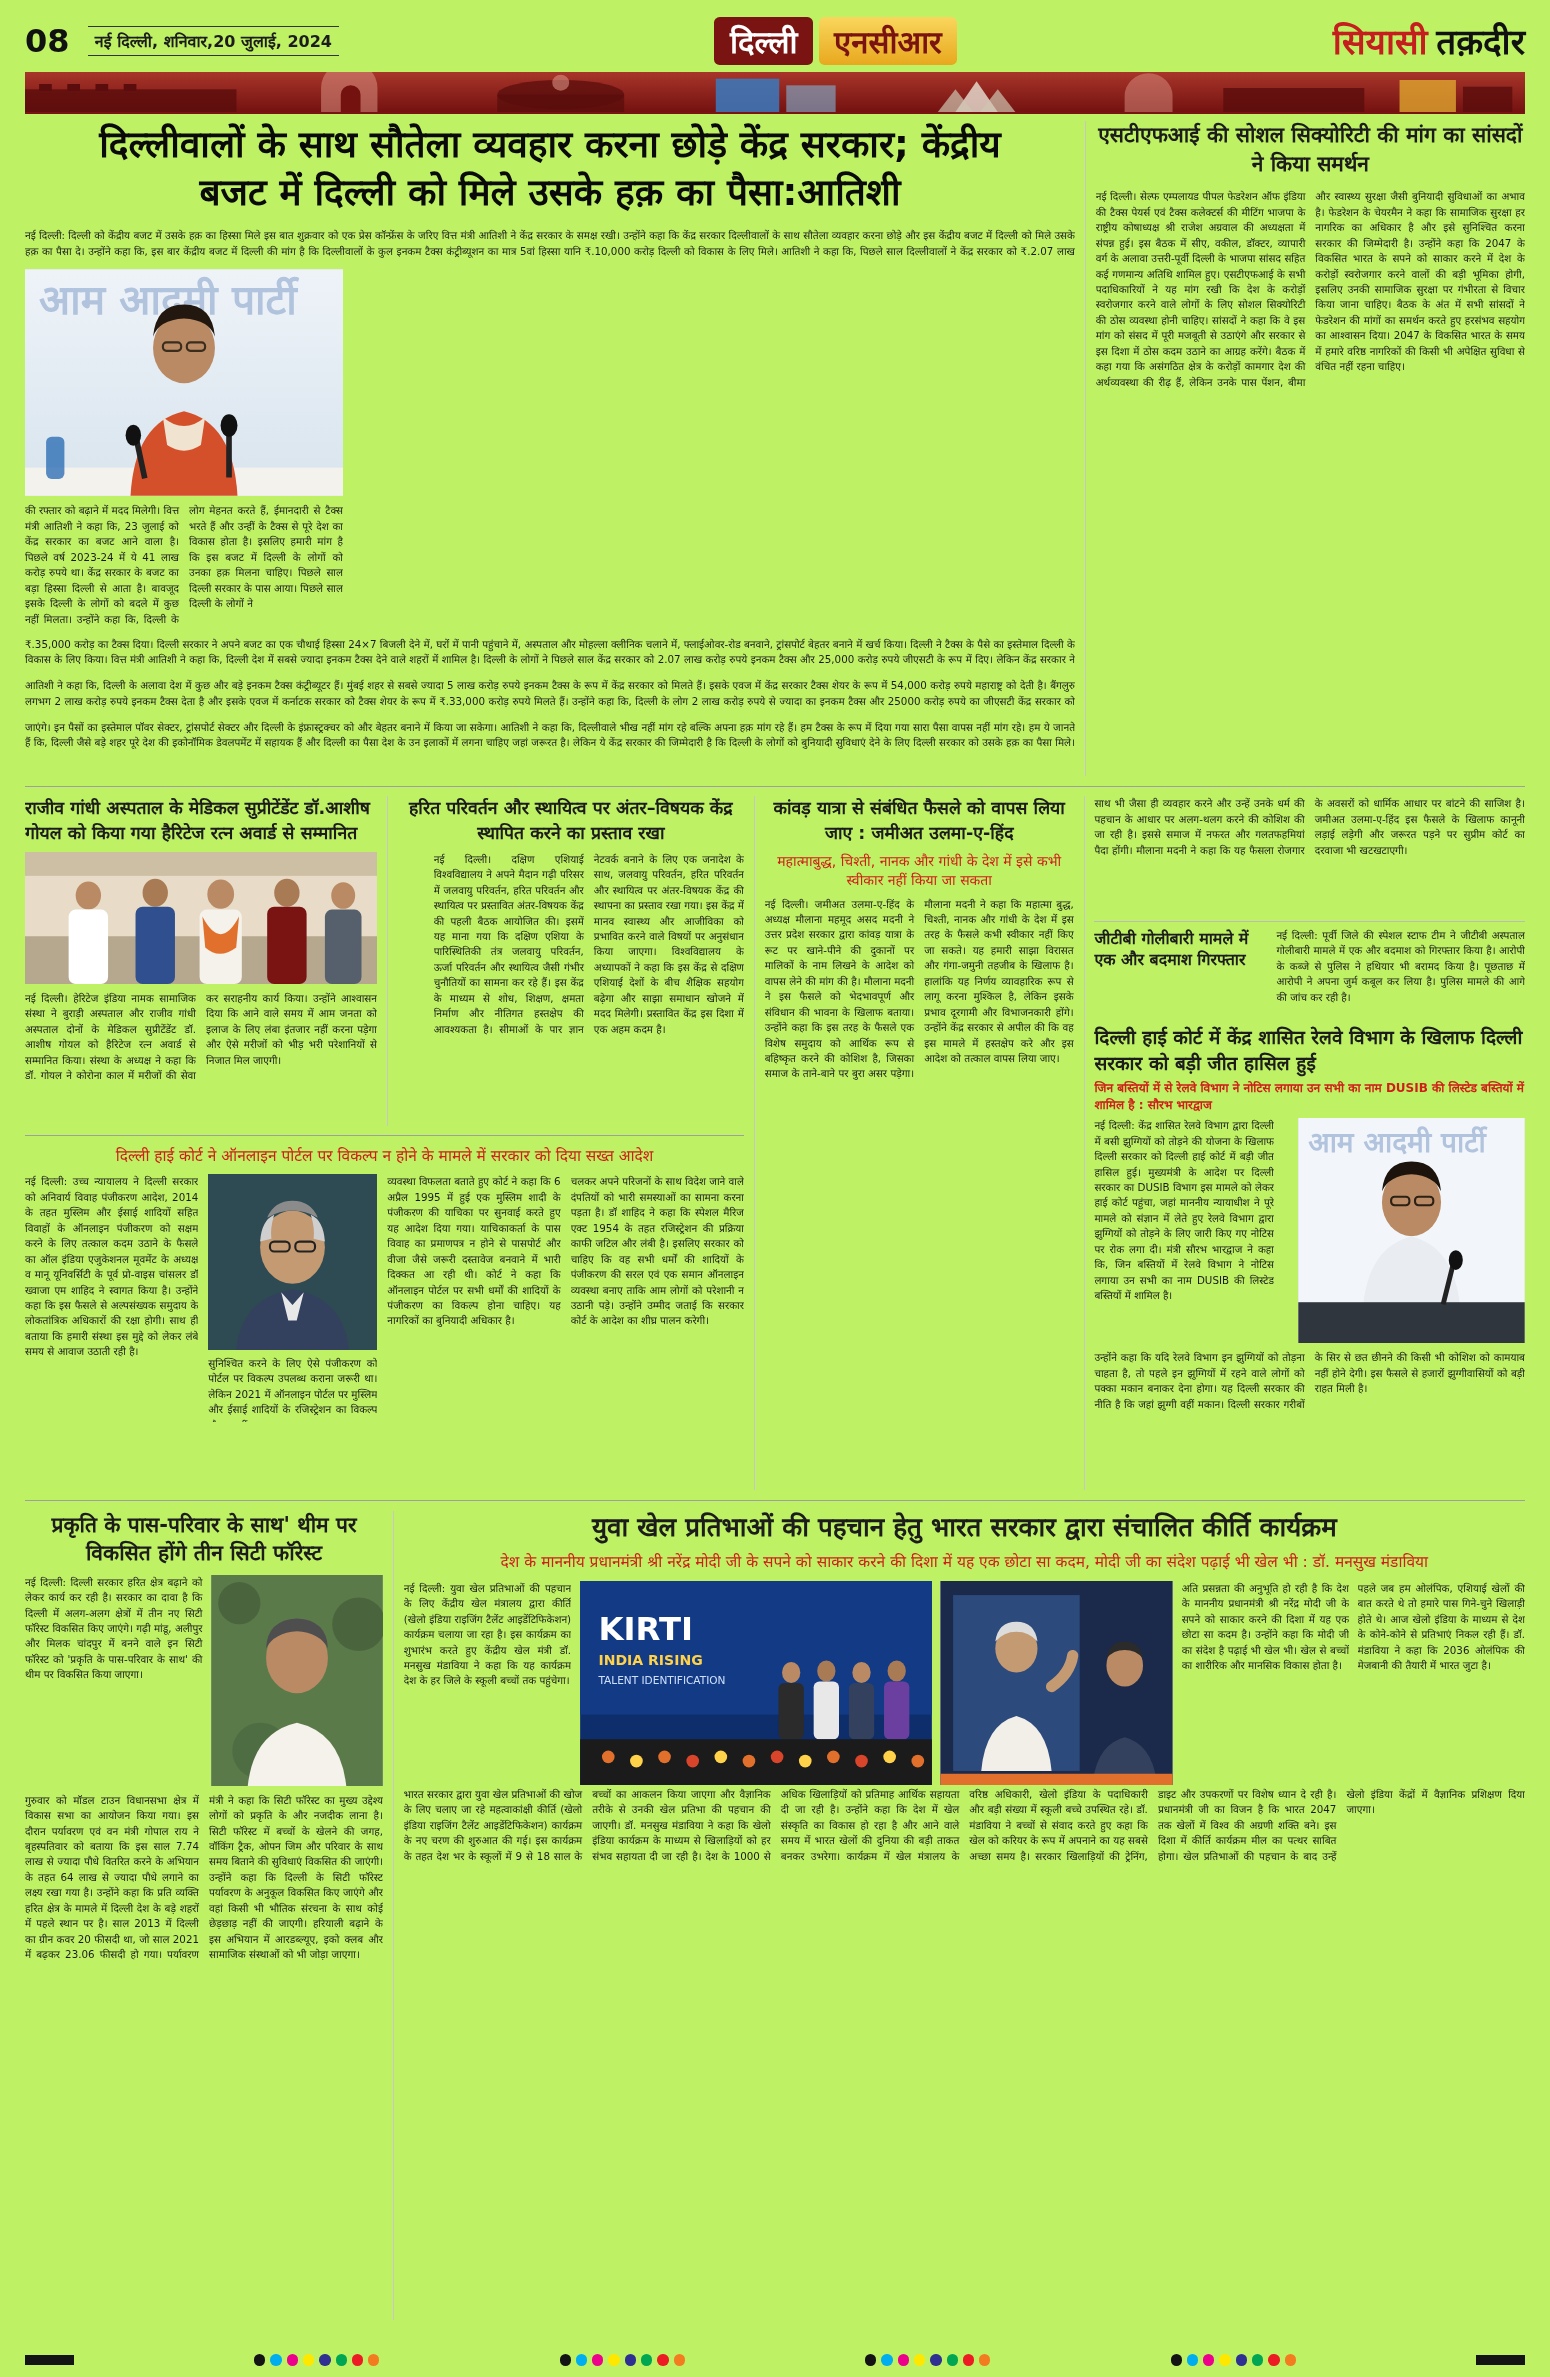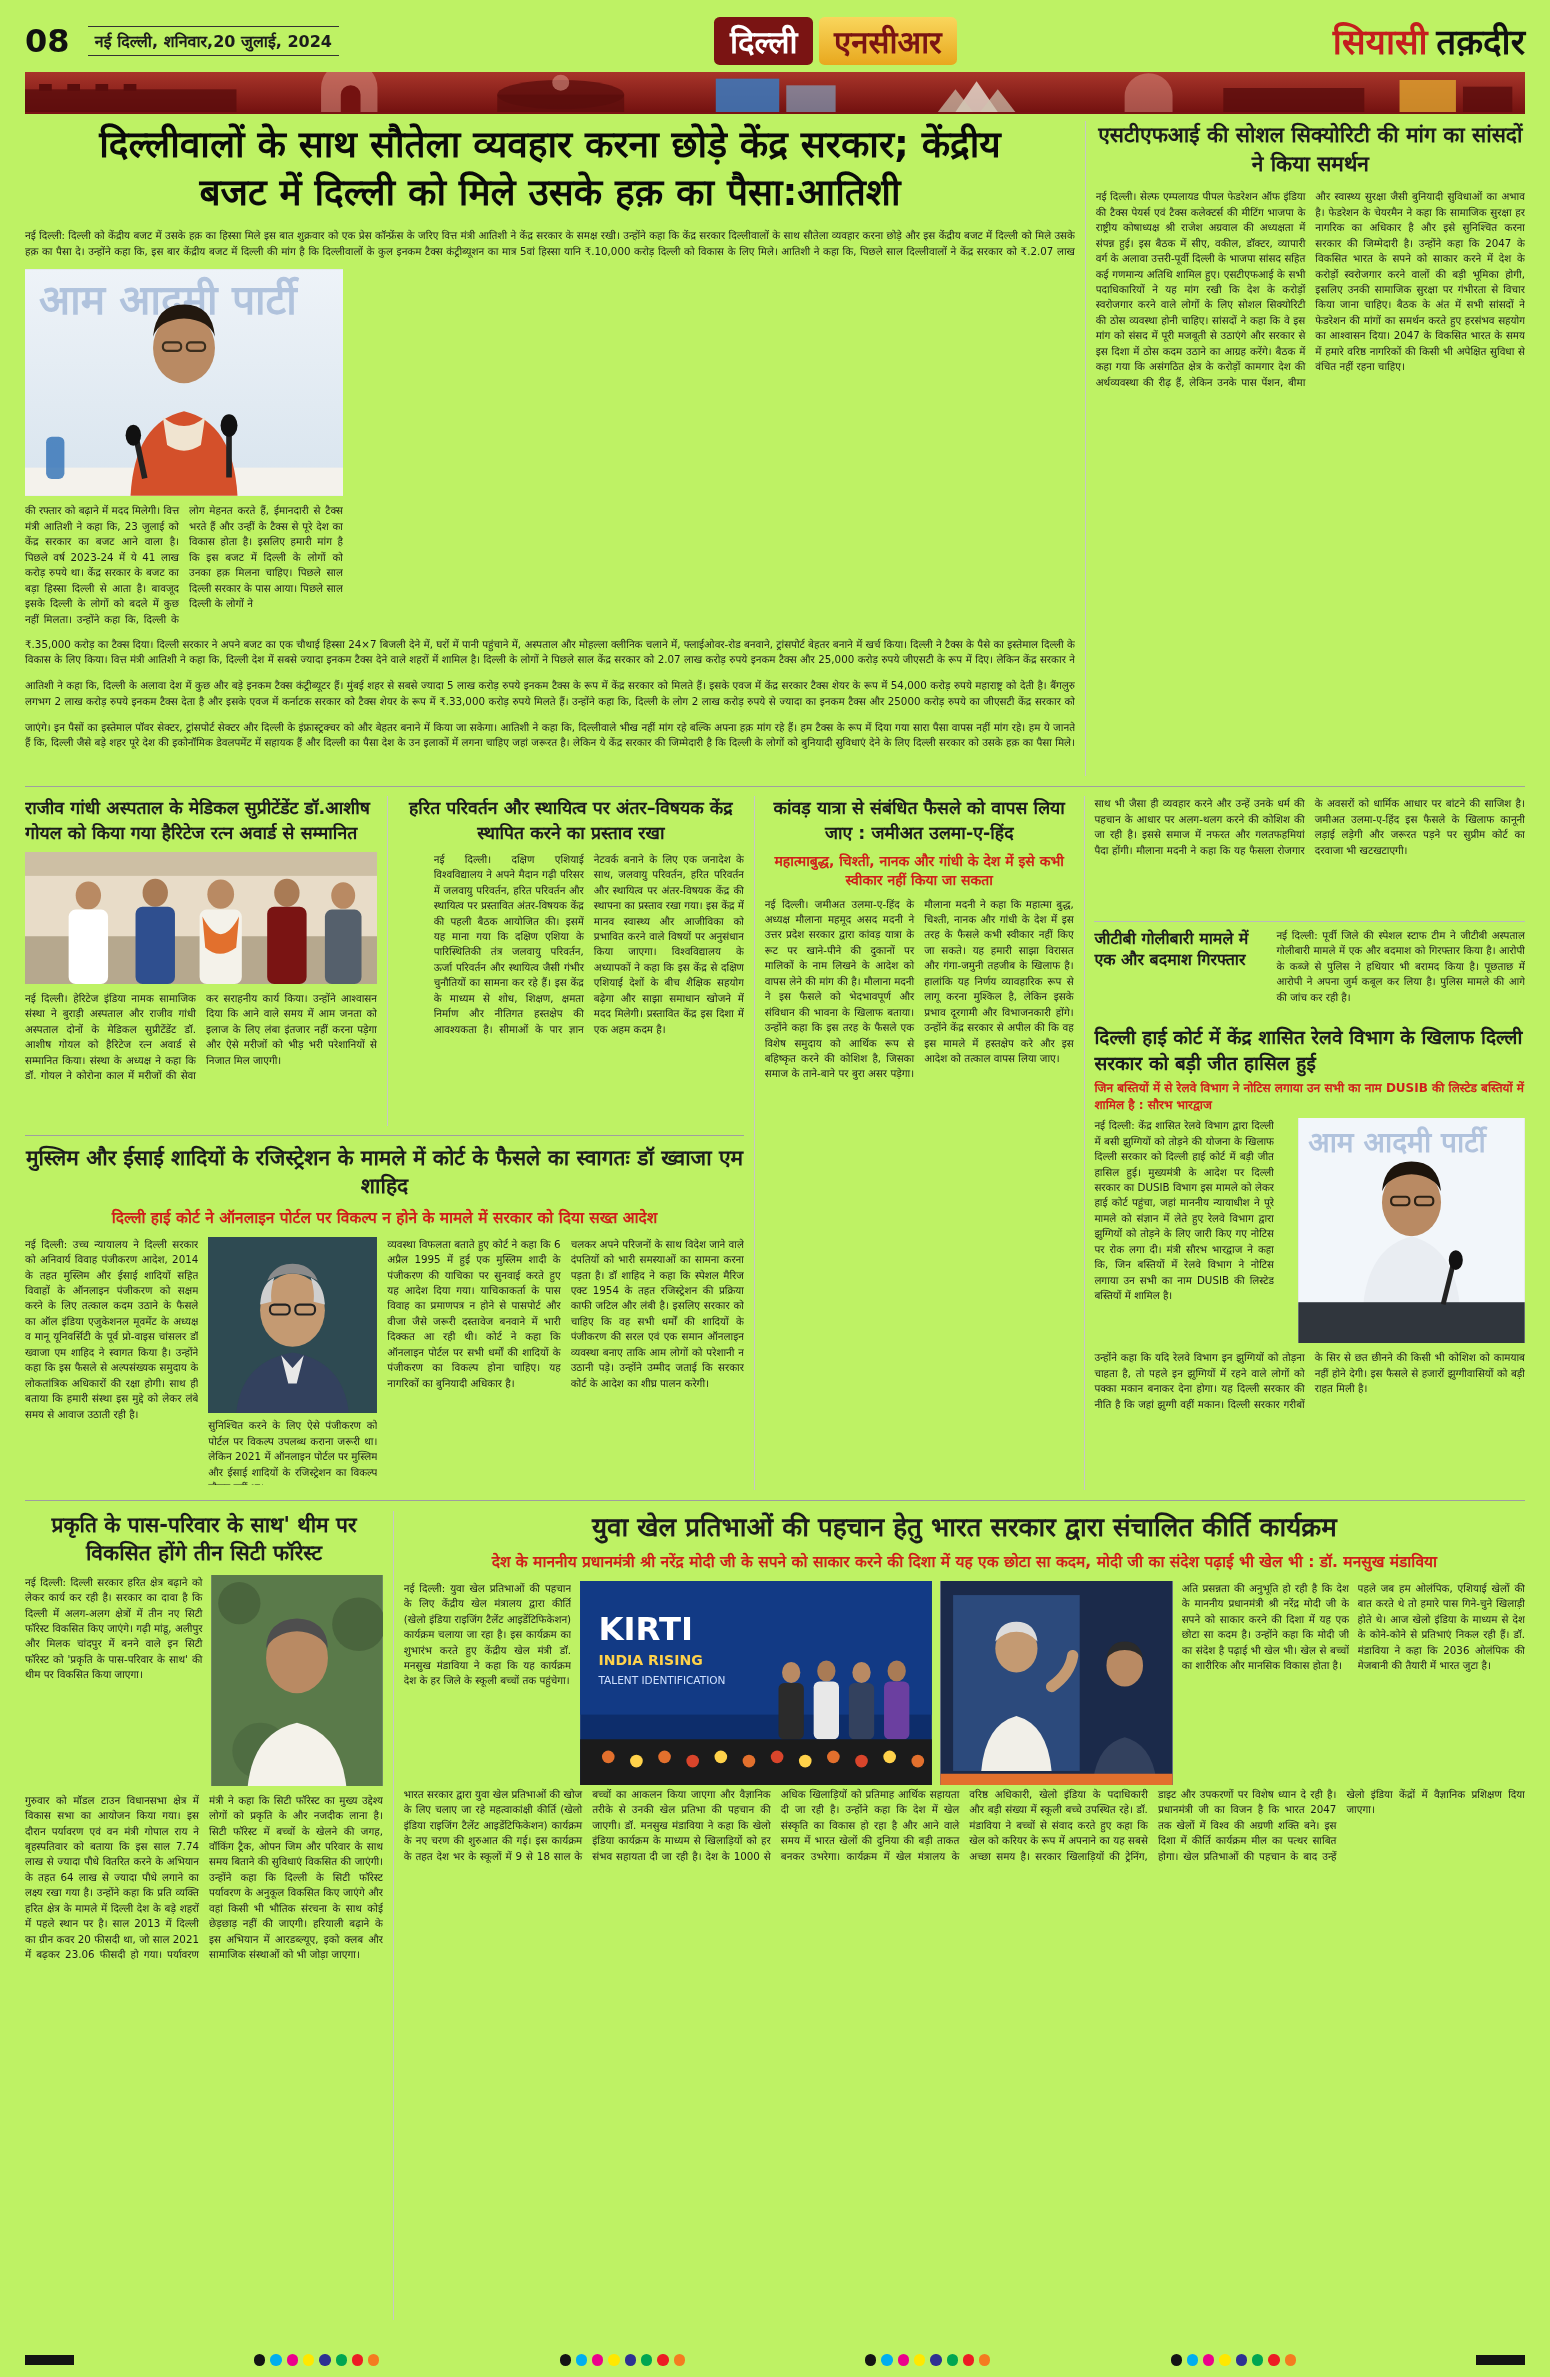--- a/index.html
+++ b/index.html
@@ -20,21 +20,21 @@
   .sr1 { color:#c41e1e; font-size:35px; }
   .sr2 { color:#111; font-size:35px; }
   
   .banner { margin:2.8px 25px 0; height:42px; border-bottom:2.8px solid #7a1413; }
   .banner svg { display:block; width:100%; height:100%; }
   
   .bodytxt { font-size:10.3px; line-height:1.5; text-align:justify; color:#1b1b1b; overflow:hidden; }
   .twocol { column-count:2; column-gap:10px; }
   .vdiv { width:0.7px; background:#c7c7c7; }
   .hline { height:0.7px; background:#9f9f9f; margin:10px 25px; }
-  .subred { color:#cf1f1a; font-weight:700; text-align:center; }
+  .subred { color:#cf1f1a; font-weight:400; text-align:center; }
   
   .sec-top { display:flex; gap:10px; padding:7px 25px 0; height:662px; overflow:hidden; }
   .main-art { width:1050px; }
   .main-head { font-size:37px; line-height:1.3; font-weight:800; text-align:center; color:#0a0a0a; }
   .main-body { display:flex; gap:10px; height:523px; overflow:hidden; margin-top:11.3px;flex-direction:column; }
   .mb-col { flex:1; }
   .mb-mid { width:318px; display:flex; flex-direction:column; gap:7px; }
   .photo-frame { background:#ccc; overflow:hidden; }
   .photo-atishi { width:318px; height:227px; flex:none; }
   .mb-mid-text { flex:1; }
@@ -221,21 +221,20 @@
           <div class="rajiv-body twocol bodytxt">नई दिल्ली। हेरिटेज इंडिया नामक सामाजिक संस्था ने बुराड़ी अस्पताल और राजीव गांधी अस्पताल दोनों के मेडिकल सुप्रीटेंडेंट डॉ. आशीष गोयल को हैरिटेज रत्न अवार्ड से सम्मानित किया। संस्था के अध्यक्ष ने कहा कि डॉ. गोयल ने कोरोना काल में मरीजों की सेवा कर सराहनीय कार्य किया। उन्होंने आश्वासन दिया कि आने वाले समय में आम जनता को इलाज के लिए लंबा इंतजार नहीं करना पड़ेगा और ऐसे मरीजों को भीड़ भरी परेशानियों से निजात मिल जाएगी।</div>
         </article>
         <div class="vdiv"></div>
         <article class="harit">
           <h3 class="h3" style="text-align:center">हरित परिवर्तन और स्थायित्व पर अंतर–विषयक केंद्र स्थापित करने का प्रस्ताव रखा</h3>
           <div class="harit-body twocol bodytxt">नई दिल्ली। दक्षिण एशियाई विश्वविद्यालय ने अपने मैदान गढ़ी परिसर में जलवायु परिवर्तन, हरित परिवर्तन और स्थायित्व पर प्रस्तावित अंतर-विषयक केंद्र की पहली बैठक आयोजित की। इसमें यह माना गया कि दक्षिण एशिया के पारिस्थितिकी तंत्र जलवायु परिवर्तन, ऊर्जा परिवर्तन और स्थायित्व जैसी गंभीर चुनौतियों का सामना कर रहे हैं। इस केंद्र के माध्यम से शोध, शिक्षण, क्षमता निर्माण और नीतिगत हस्तक्षेप की आवश्यकता है। सीमाओं के पार ज्ञान नेटवर्क बनाने के लिए एक जनादेश के साथ, जलवायु परिवर्तन, हरित परिवर्तन और स्थायित्व पर अंतर-विषयक केंद्र की स्थापना का प्रस्ताव रखा गया। इस केंद्र में मानव स्वास्थ्य और आजीविका को प्रभावित करने वाले विषयों पर अनुसंधान किया जाएगा। विश्वविद्यालय के अध्यापकों ने कहा कि इस केंद्र से दक्षिण एशियाई देशों के बीच शैक्षिक सहयोग बढ़ेगा और साझा समाधान खोजने में मदद मिलेगी। प्रस्तावित केंद्र इस दिशा में एक अहम कदम है।</div>
         </article>
       </div>
       <div class="ml-rule"></div>
       <article class="marriage">
-        <h2 class="marr-head">मुस्लिम और ईसाई शादियों के रजिस्ट्रेशन के मामले में कोर्ट के फैसले का स्वागतः डॉ ख्वाजा एम शाहिद</h2>
         <div class="subred marr-sub">दिल्ली हाई कोर्ट ने ऑनलाइन पोर्टल पर विकल्प न होने के मामले में सरकार को दिया सख्त आदेश</div>
         <div class="marr-body">
           <div class="mcol bodytxt">नई दिल्ली: उच्च न्यायालय ने दिल्ली सरकार को अनिवार्य विवाह पंजीकरण आदेश, 2014 के तहत मुस्लिम और ईसाई शादियों सहित विवाहों के ऑनलाइन पंजीकरण को सक्षम करने के लिए तत्काल कदम उठाने के फैसले का ऑल इंडिया एजुकेशनल मूवमेंट के अध्यक्ष व मानू यूनिवर्सिटी के पूर्व प्रो-वाइस चांसलर डॉ ख्वाजा एम शाहिद ने स्वागत किया है। उन्होंने कहा कि इस फैसले से अल्पसंख्यक समुदाय के लोकतांत्रिक अधिकारों की रक्षा होगी। साथ ही बताया कि हमारी संस्था इस मुद्दे को लेकर लंबे समय से आवाज उठाती रही है।</div>
           <div class="mcol-photo">
             <div class="photo-frame photo-shahid">
               <svg viewBox="0 0 240 250" width="169" height="176" aria-hidden="true">
                 <rect width="240" height="250" fill="#2e4a52"></rect>
                 <ellipse cx="120" cy="104" rx="46" ry="52" fill="#c49a72"></ellipse>
                 <path d="M74 96 q2-30 20-38 q-6 20 -4 34 Z" fill="#cfcfcf"></path>
                 <path d="M166 96 q-2-30 -20-38 q6 20 4 34 Z" fill="#cfcfcf"></path>

